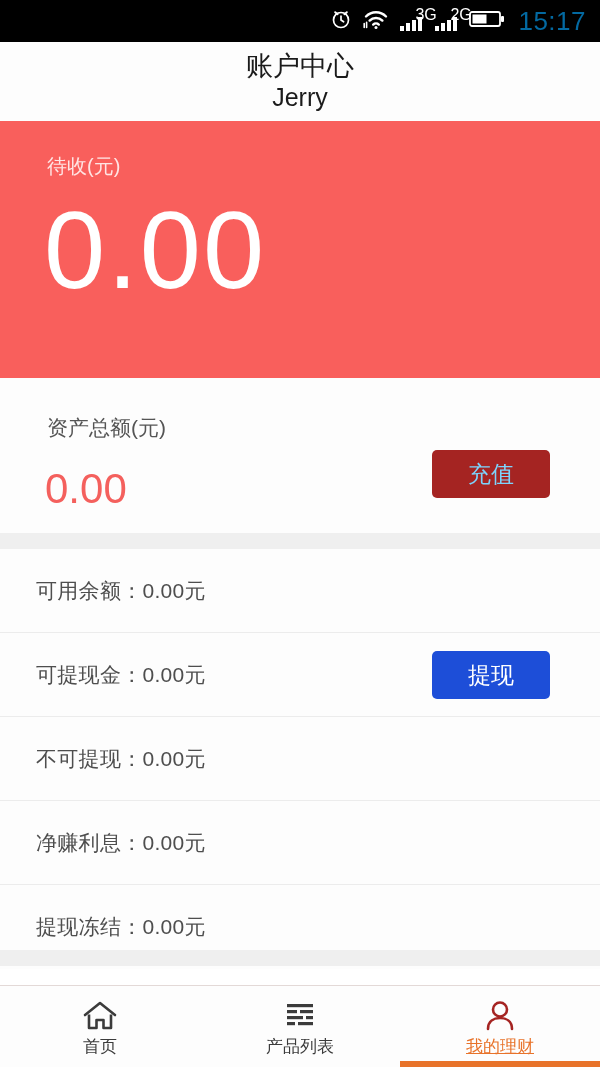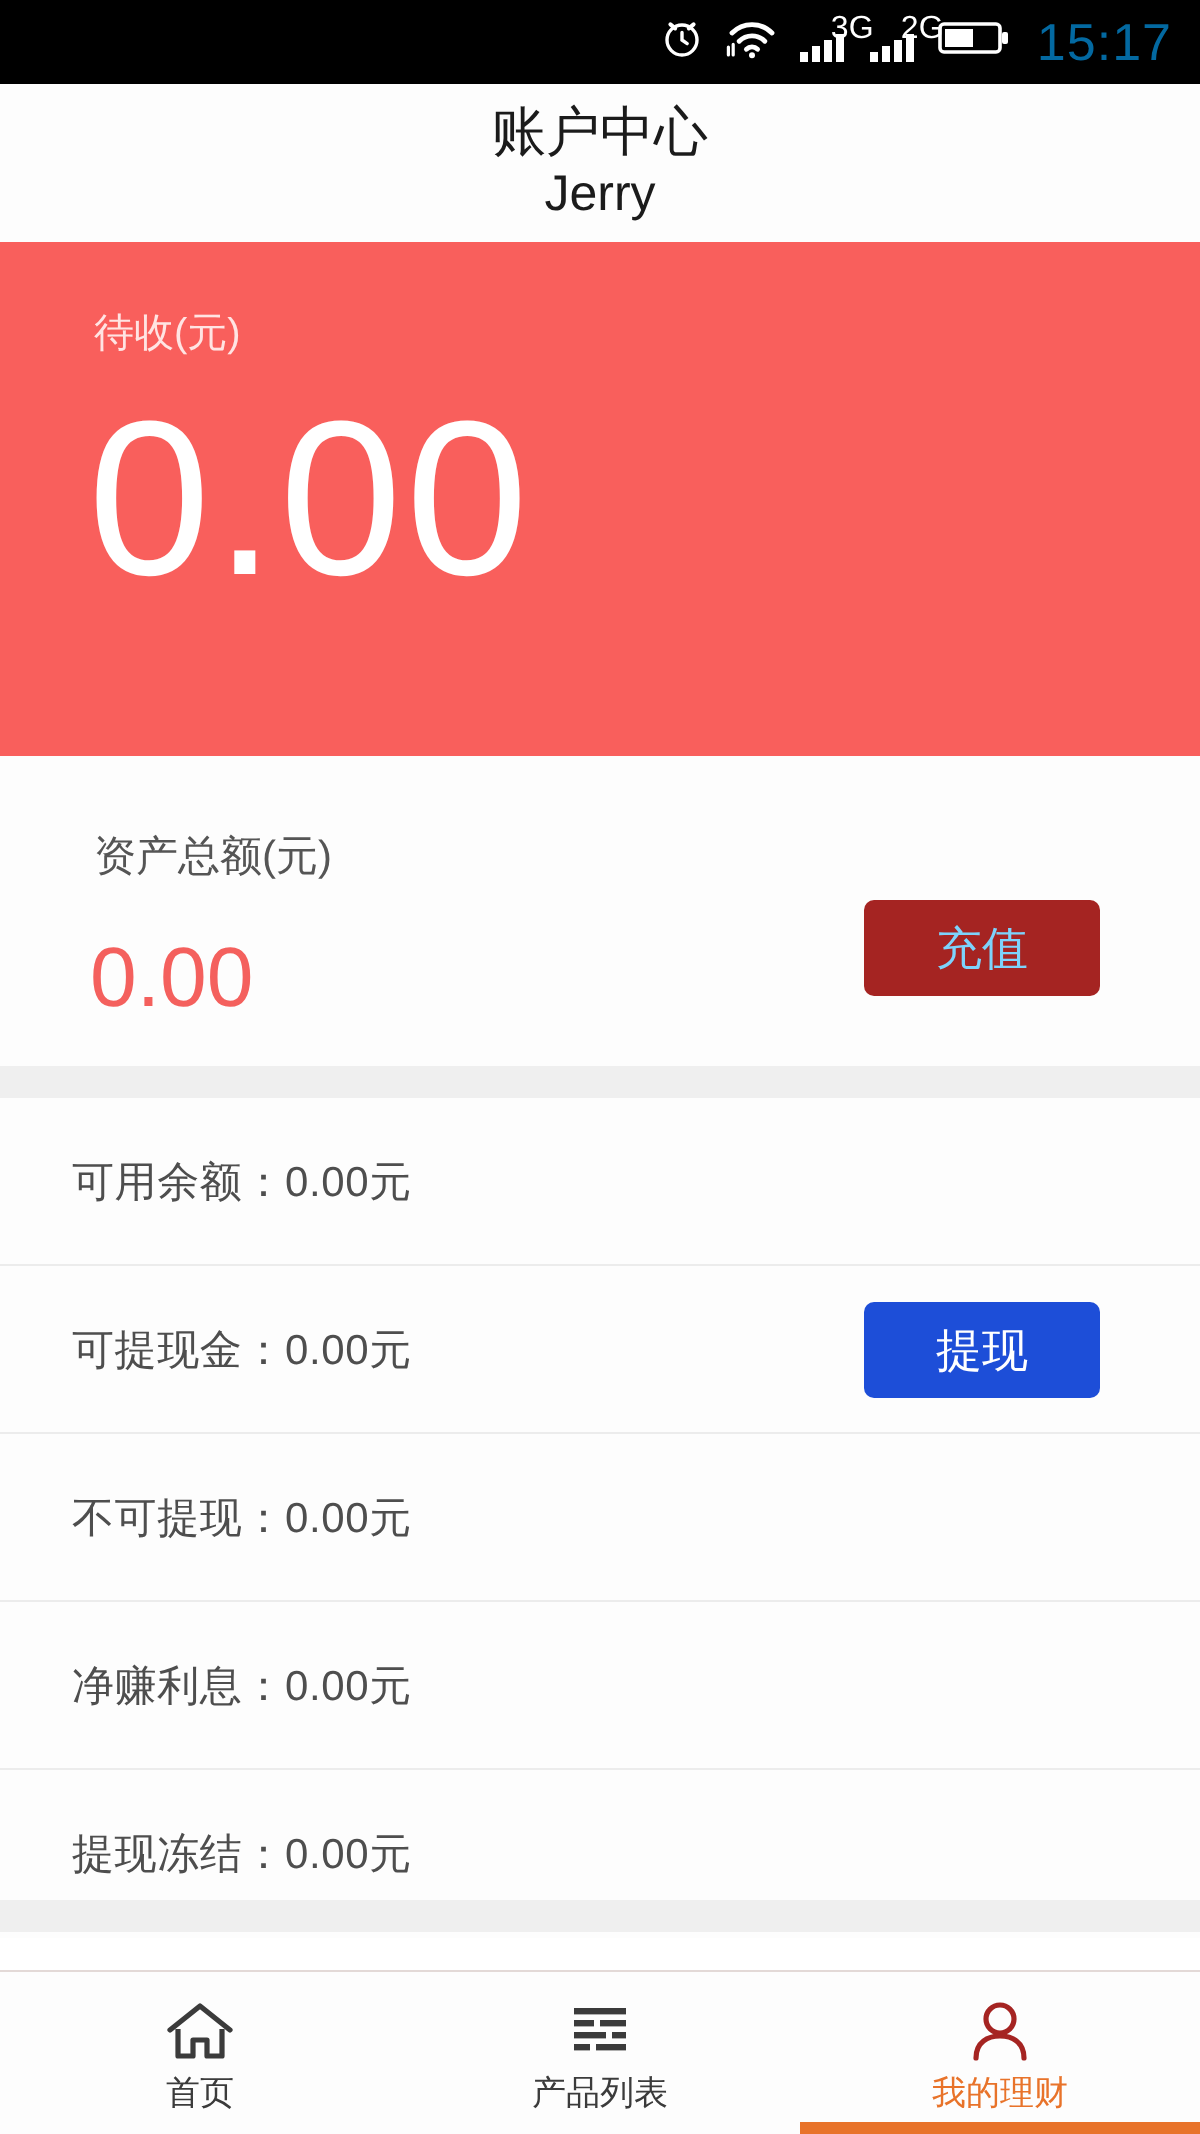--- a/index.html
+++ b/index.html
@@ -108,21 +108,21 @@
     position:absolute; left:0; bottom:0; width:600px; height:82px;
     background:#fdfdfd; border-top:1px solid #e3d9d7;
     display:flex;
   }
   .tab {
     flex:1; position:relative; display:flex; flex-direction:column;
     align-items:center; justify-content:center; gap:5px; cursor:pointer;
   }
   .tab-icon { height:34px; display:flex; align-items:center; justify-content:center; }
   .tab-label { font-size:17px; color:#3b3b3b; line-height:1; }
-  .tab.active .tab-label { color:#e8732a; }
+  .tab.active .tab-label { color:#e8732a;text-decoration:underline; }
   .tab-underline {
     position:absolute; left:0; bottom:0; width:100%; height:6px;
     background:#e8732a;
   }
 </style>
 </head>
 <body>
 
 <div id="app">
 

